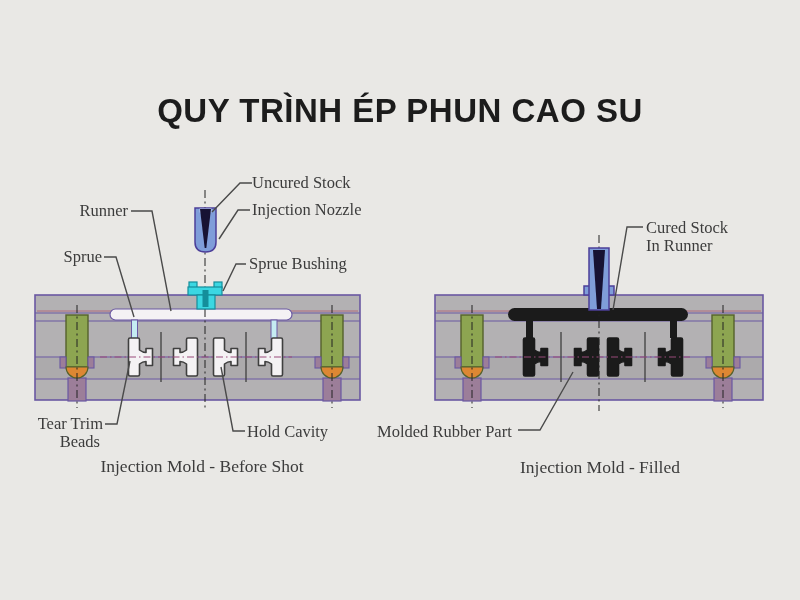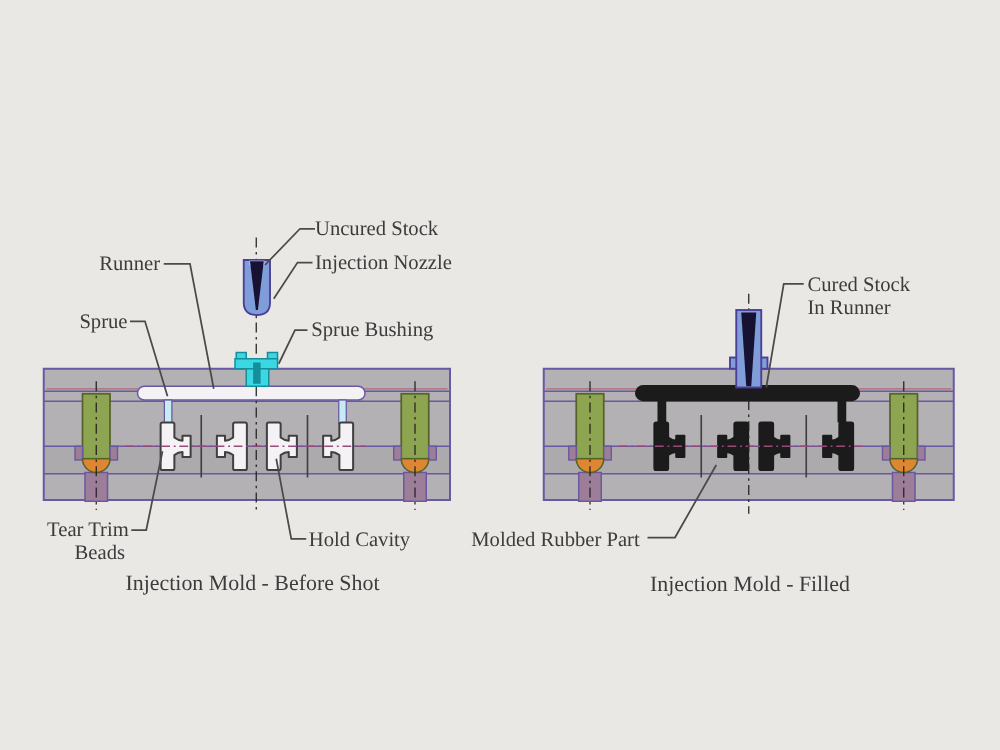--- a/index.html
+++ b/index.html
@@ -51,20 +51,21 @@
   .nozzleslot{fill:#b9c8ec;}
   .stockV{fill:#171233;}
   .cyanpart{fill:var(--bushing-cyan,#3bd7e2);stroke:var(--bushing-cyan-dark,#148e9b);stroke-width:1.2;}
   .cyanslot{fill:var(--bushing-cyan-dark,#148e9b);}
 </style>
 </head>
 <body>
 
 <div id="stage">
 
+  <div id="title">QUY TRÌNH ÉP PHUN CAO SU</div>
 
   <svg width="800" height="600" viewBox="0 0 800 600">
     <defs>
 
       <path id="cavR" d="M 2,1 L 10,1 Q 11.5,1 11.5,2.5 L 11.5,13 C 14,15 15.5,15.5 18,15.5 L 18,11.5 L 24.5,11.5 L 24.5,28.5 L 18,28.5 L 18,24.5 C 15.5,24.5 14,25 11.5,27 L 11.5,37.5 Q 11.5,39 10,39 L 2,39 Q 0.5,39 0.5,37.5 L 0.5,2.5 Q 0.5,1 2,1 Z"></path>
 
       <g id="pin">
         <rect class="shaft" x="-9" y="21" width="18" height="23"></rect>
         <rect class="pingreen" x="-11" y="-42" width="22" height="52"></rect>
         <rect class="collar" x="-17" y="0" width="6" height="11"></rect>

